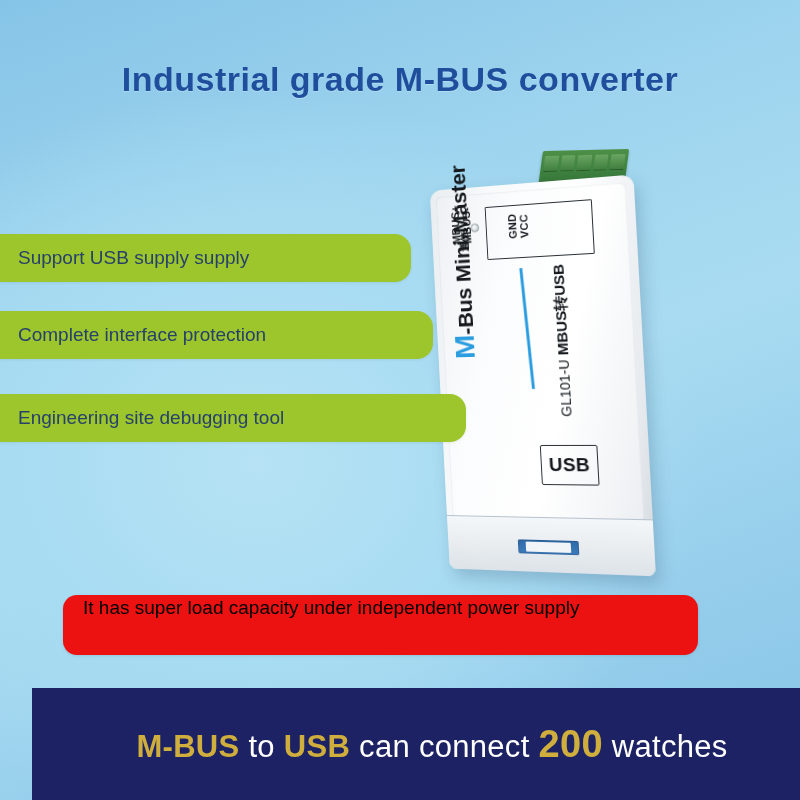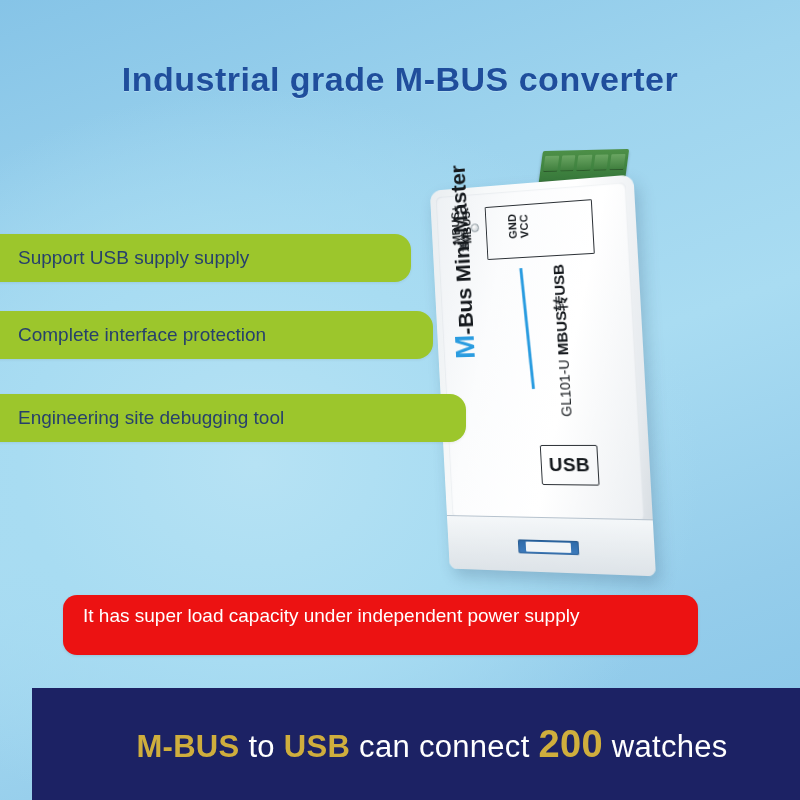--- a/index.html
+++ b/index.html
@@ -37,22 +37,22 @@
     white-space:nowrap;
   }
   .pill.p1{top:234px;height:48px;width:375px;}
   .pill.p2{top:311px;height:48px;width:397px;}
   .pill.p3{top:394px;height:48px;width:430px;}
 
   
   .redbox{
     position:absolute;left:63px;top:595px;width:635px;height:60px;
     background:#ec1212;border-radius:14px;
-    color:#ffffff;font-size:19px;line-height:25px;
-    padding:8px 18px 0 20px;box-sizing:border-box;
+    color:#000000;font-size:19px;line-height:25px;
+    padding:0 18px 0 20px;box-sizing:border-box;
     box-shadow:0 1px 3px rgba(0,0,0,.1);
   }
 
   
   .bottombar{
     position:absolute;left:0;top:688px;width:800px;height:112px;
     background:#1c2264;
     display:flex;align-items:center;justify-content:center;margin-left:32px;
   }
   .bottombar .line{

